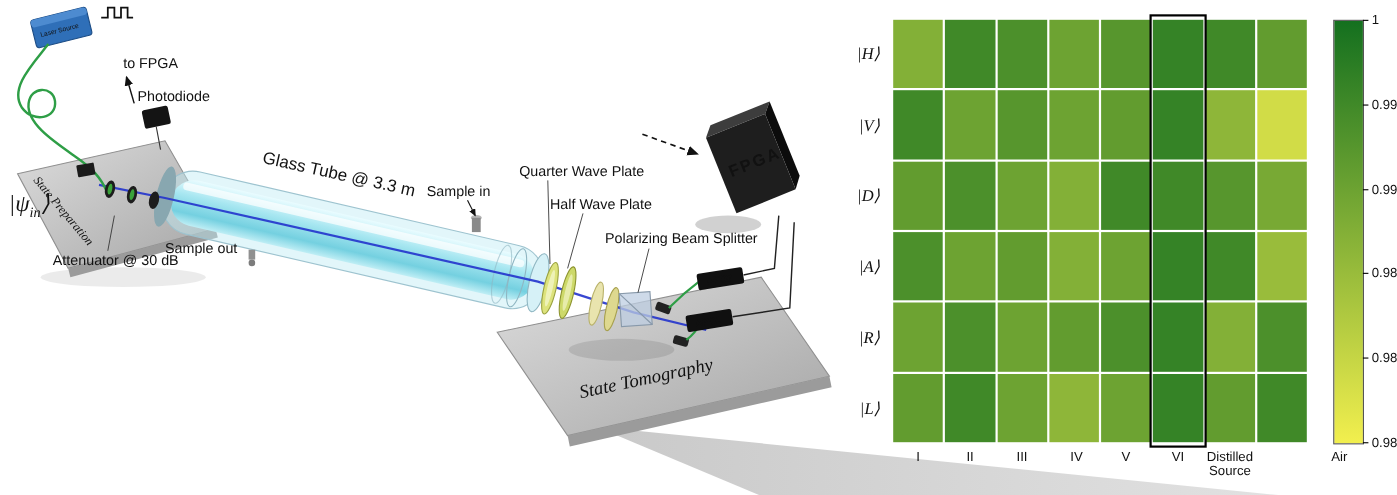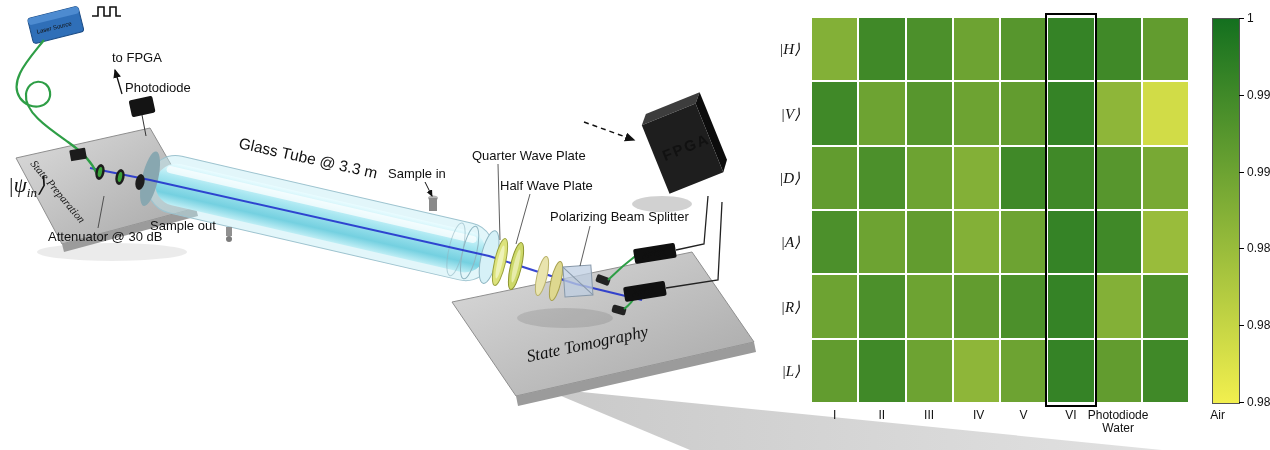--- a/index.html
+++ b/index.html
@@ -213,21 +213,21 @@
       <div class="hm-cell" style="left: 1048.25px; top: 339.667px; width: 45.25px; height: 62.3333px; background: rgb(53, 131, 38);"></div>
       <div class="hm-cell" style="left: 1095.5px; top: 339.667px; width: 45.25px; height: 62.3333px; background: rgb(98, 156, 47);"></div>
       <div class="hm-cell" style="left: 1142.75px; top: 339.667px; width: 45.25px; height: 62.3333px; background: rgb(64, 137, 40);"></div>
       <div class="hm-rowlabel" style="left: 740px; width: 60px; top: 361.833px;">|L⟩</div>
       <div class="hm-collabel" style="left: 803px; width: 63.25px; top: 409px;">I</div>
       <div class="hm-collabel" style="left: 850.25px; width: 63.25px; top: 409px;">II</div>
       <div class="hm-collabel" style="left: 897.5px; width: 63.25px; top: 409px;">III</div>
       <div class="hm-collabel" style="left: 947px; width: 63.25px; top: 409px;">IV</div>
       <div class="hm-collabel" style="left: 992px; width: 63.25px; top: 409px;">V</div>
       <div class="hm-collabel" style="left: 1039.25px; width: 63.25px; top: 409px;">VI</div>
-      <div class="hm-collabel" style="left: 1086.5px; width: 63.25px; top: 409px;">Photodiode Water</div>
+      <div class="hm-collabel" style="left: 1086.5px; width: 63.25px; top: 409px;">Distilled Source</div>
       <div class="hm-collabel" style="left: 1186px; width: 63.25px; top: 409px;">Air</div>
       <div class="hm-highlight" style="left: 1045.25px; top: 13px; width: 47.25px; height: 390px;"></div>
       <div class="hm-colorbar" style="left: 1212px; top: 18px; width: 26px; height: 384px; background: linear-gradient(rgb(20, 112, 31), rgb(242, 239, 78));"></div>
       <div class="hm-tick" style="left: 1239px; top: 18px;"></div>
       <div class="hm-ticklabel" style="left: 1247px; top: 11px;">1</div>
       <div class="hm-tick" style="left: 1239px; top: 94.8px;"></div>
       <div class="hm-ticklabel" style="left: 1247px; top: 87.8px;">0.996</div>
       <div class="hm-tick" style="left: 1239px; top: 171.6px;"></div>
       <div class="hm-ticklabel" style="left: 1247px; top: 164.6px;">0.992</div>
       <div class="hm-tick" style="left: 1239px; top: 248.4px;"></div>

